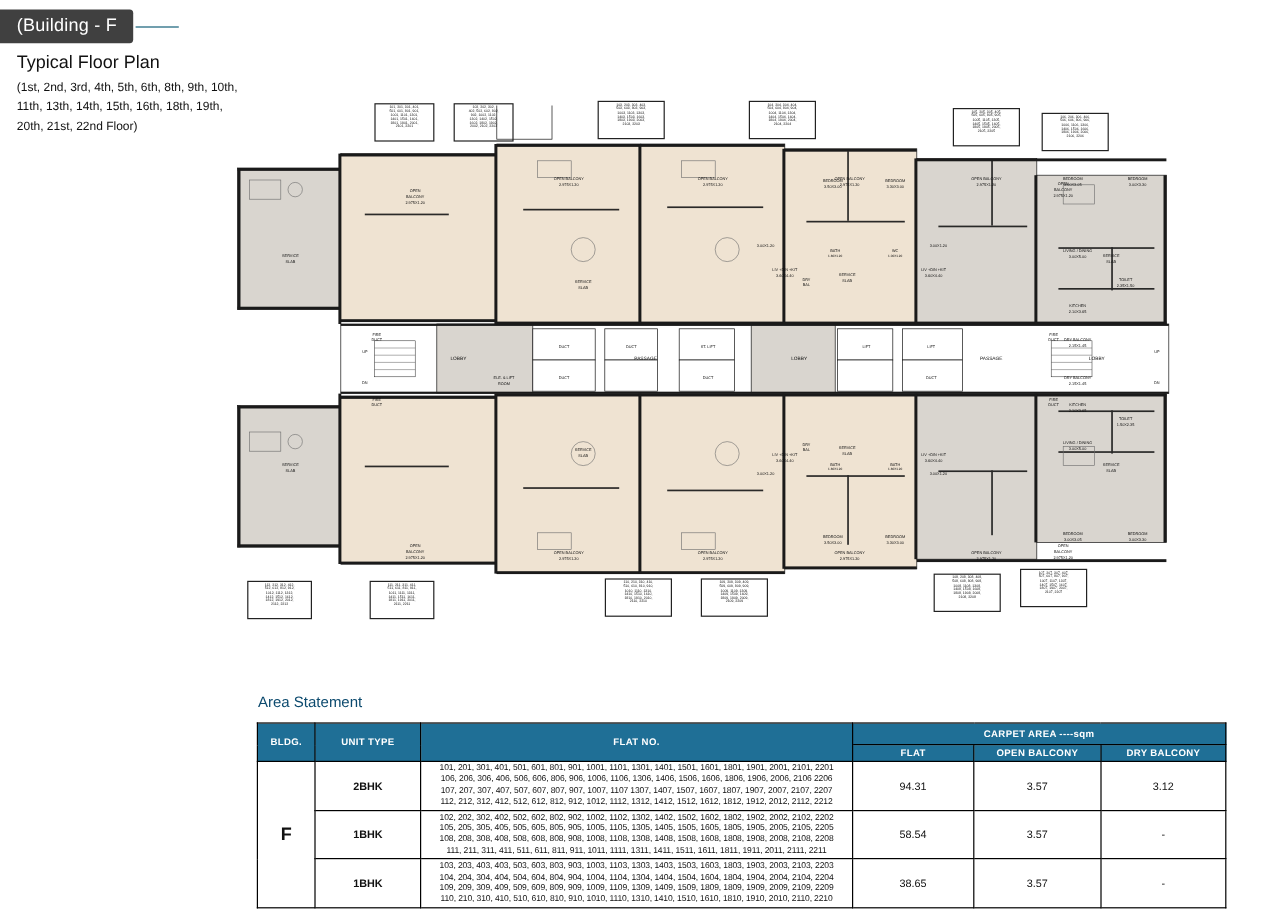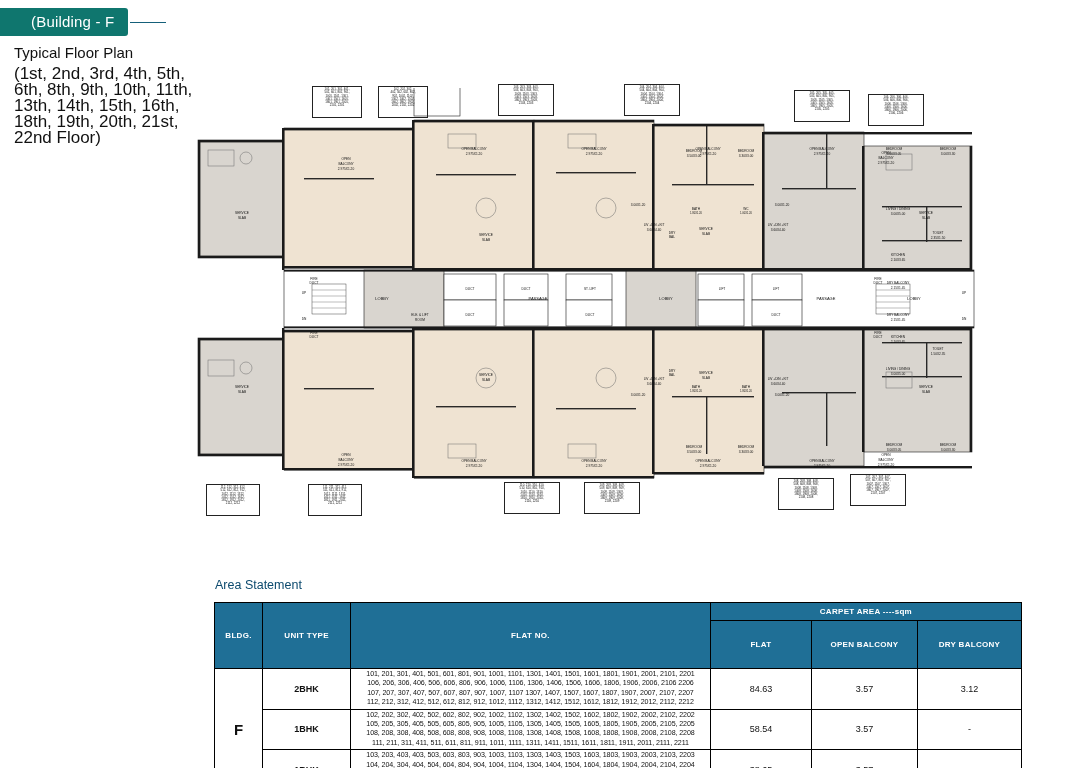--- a/index.html
+++ b/index.html
@@ -10,35 +10,35 @@
     color:#1a1a1a;
     position:relative;
     overflow:hidden;
   }
   
   .bldg-tag{
     position:absolute;left:0;top:8px;
     display:flex;align-items:center;
   }
   .bldg-tag .pill{
-    background:#0f766e;color:#fff;
-    font-size:15px;padding:5px 14px 6px 31px;
+    background:#404040;color:#fff;
+    font-size:15px;padding:5px 14px 6px 14px;
     border-radius:0 3px 3px 0;
     letter-spacing:.2px;
   }
   .bldg-tag .tail{
     width:36px;height:1px;background:#15607a;margin-left:2px;
   }
   .title{
     position:absolute;left:14px;top:44px;
     font-size:15px;color:#111;text-align:center;
   }
   .subtitle{
     position:absolute;left:14px;top:66px;
-    font-size:17px;line-height:16px;color:#111;
+    font-size:10px;line-height:16px;color:#111;
     width:190px;
   }
 
   
   .plan{
     position:absolute;left:186px;top:88px;
     width:800px;height:465px;
   }
   .plan svg{display:block;}
 
@@ -60,21 +60,21 @@
     vertical-align:middle;
     padding:1px 2px;
   }
   table.area thead th{
     background:#1f6f96;color:#fff;
     font-size:8px;font-weight:bold;
     letter-spacing:.3px;
     padding:4px 2px;
   }
   table.area thead th.sub{
-    padding:19px 2px;
+    padding:2px 2px;
   }
   td.bldg{
     font-size:15px;font-weight:bold;
   }
   td.unit{
     font-size:9px;font-weight:bold;
   }
   td.flatno{
     text-align:left;
     padding:2px 3px;
@@ -483,21 +483,21 @@
     </tr>
   </thead>
   <tbody>
     <tr style="height:38px">
       <td class="bldg" rowspan="3">F</td>
       <td class="unit">2BHK</td>
       <td class="flatno">101, 201, 301, 401, 501, 601, 801, 901, 1001, 1101, 1301, 1401, 1501, 1601, 1801, 1901, 2001, 2101, 2201
 106, 206, 306, 406, 506, 606, 806, 906, 1006, 1106, 1306, 1406, 1506, 1606, 1806, 1906, 2006, 2106 2206
 107, 207, 307, 407, 507, 607, 807, 907, 1007, 1107 1307, 1407, 1507, 1607, 1807, 1907, 2007, 2107, 2207
 112, 212, 312, 412, 512, 612, 812, 912, 1012, 1112, 1312, 1412, 1512, 1612, 1812, 1912, 2012, 2112, 2212</td>
-      <td class="num">84.63</td>
+      <td class="num">94.31</td>
       <td class="num">3.57</td>
       <td class="num">3.12</td>
     </tr>
     <tr style="height:38px">
       <td class="unit">1BHK</td>
       <td class="flatno">102, 202, 302, 402, 502, 602, 802, 902, 1002, 1102, 1302, 1402, 1502, 1602, 1802, 1902, 2002, 2102, 2202
 105, 205, 305, 405, 505, 605, 805, 905, 1005, 1105, 1305, 1405, 1505, 1605, 1805, 1905, 2005, 2105, 2205
 108, 208, 308, 408, 508, 608, 808, 908, 1008, 1108, 1308, 1408, 1508, 1608, 1808, 1908, 2008, 2108, 2208
 111, 211, 311, 411, 511, 611, 811, 911, 1011, 1111, 1311, 1411, 1511, 1611, 1811, 1911, 2011, 2111, 2211</td>
       <td class="num">58.54</td>

